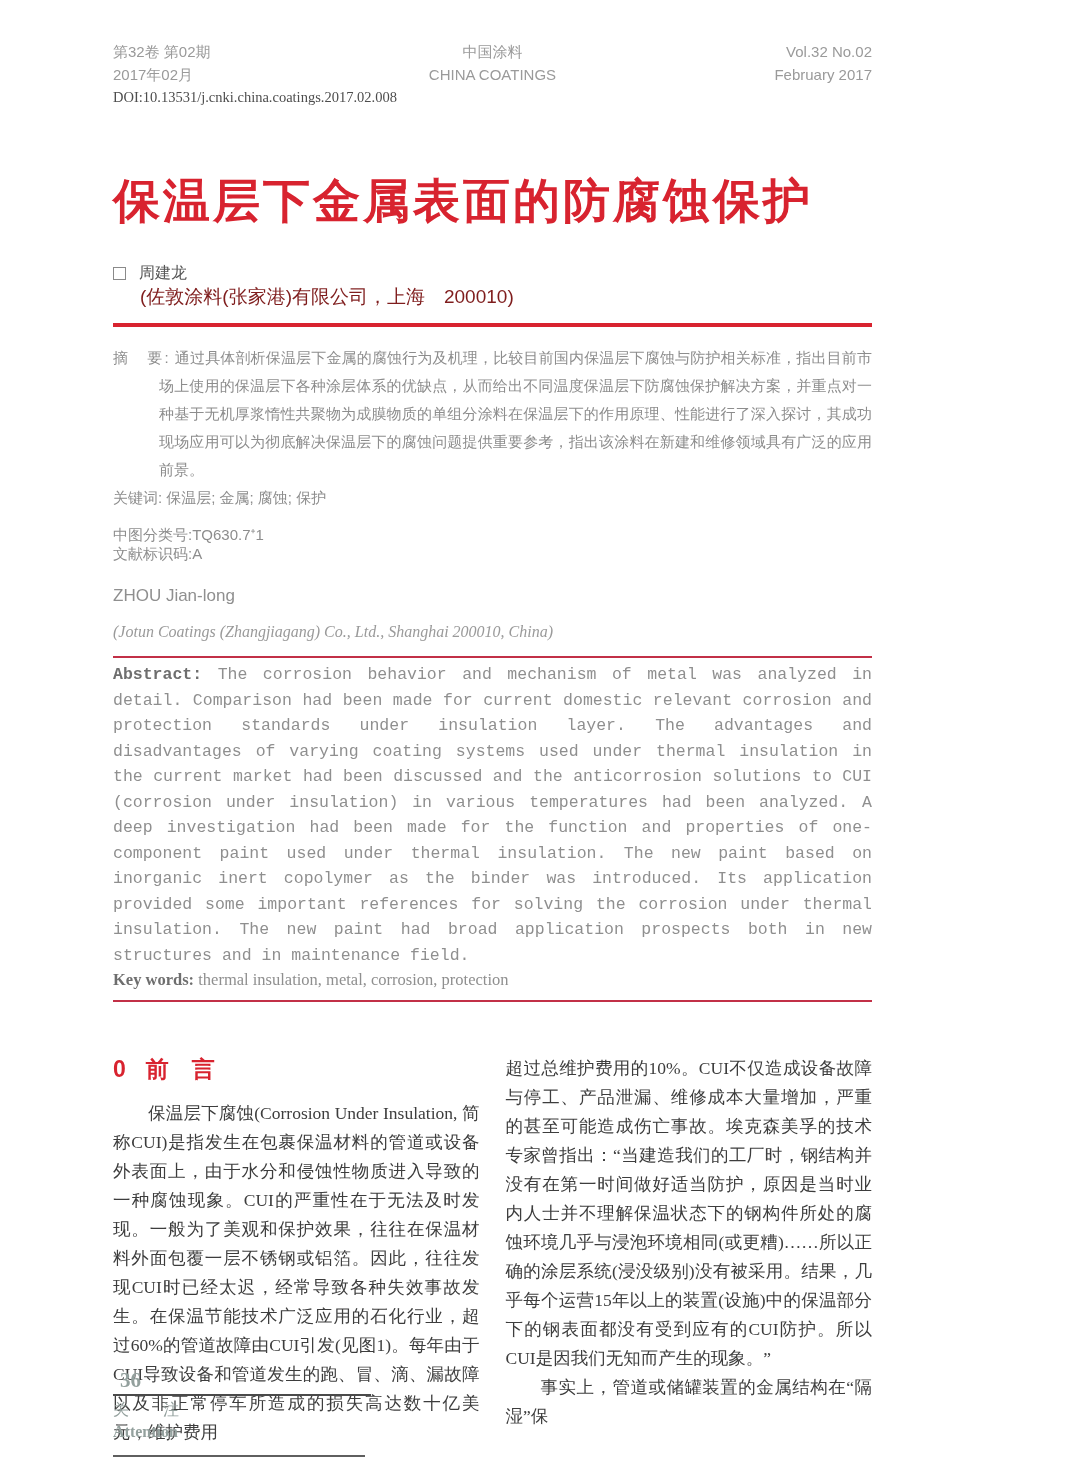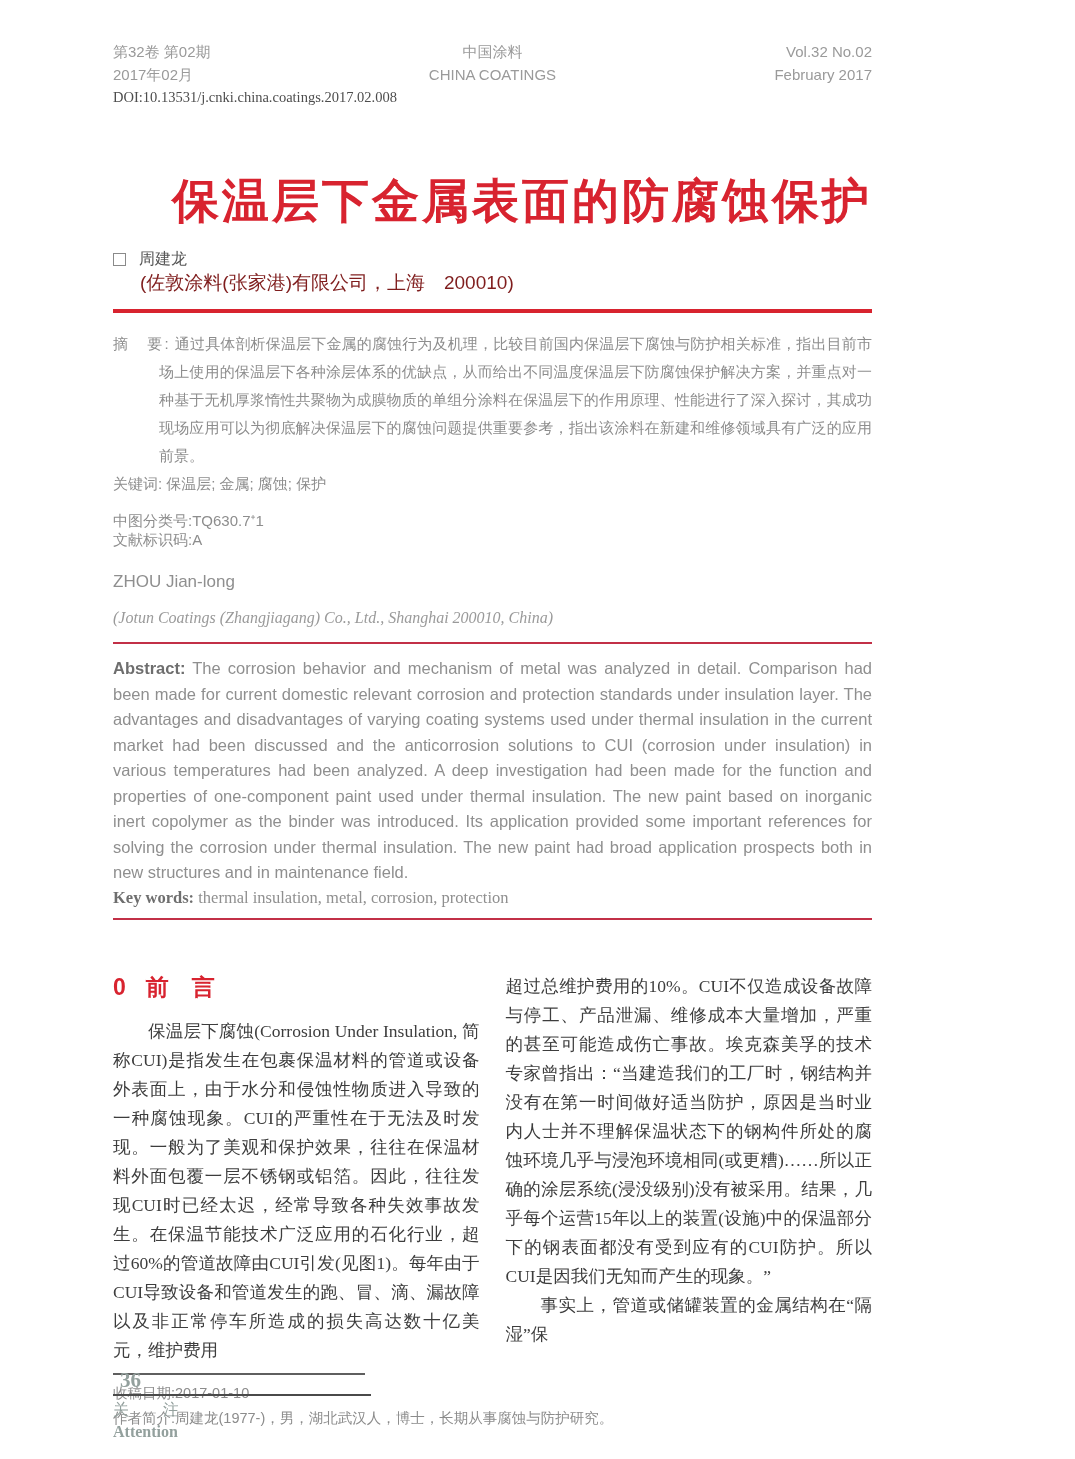--- a/index.html
+++ b/index.html
@@ -28,23 +28,22 @@
   .jh-right{text-align:right;}
   .doi{margin-top:3px;font-size:14.5px;color:#4d4d4d;font-family:"Liberation Serif",serif;}
 
   
   .title-cn{
     margin-top:64px;
     color:var(--accent-red);
     font-size:47px;font-weight:bold;letter-spacing:3px;
     font-family:"Liberation Sans",sans-serif;
     white-space:nowrap;
-    text-align:right;
   }
-  .author-row{margin-top:16px;font-size:16px;color:#555;display:flex;align-items:center;}
+  .author-row{margin-top:30px;font-size:16px;color:#555;display:flex;align-items:center;}
   .author-square{display:inline-block;width:13px;height:13px;border:1px solid #8a8a8a;margin-right:13px;}
   .affil-cn{padding-left:27px;font-size:19px;color:#7f1d1d;}
   .rule-thick{margin-top:13px;height:4px;background:var(--accent-red);}
 
   
   .abstract-cn{
     margin-top:17px;
     font-size:15px;line-height:28px;color:var(--meta-gray);
     text-align:justify;
     padding-left:46px;text-indent:-46px;
@@ -62,22 +61,22 @@
     margin-top:108px;
     color:var(--accent-red);
     font-size:30px;font-weight:bold;
     font-family:"Liberation Sans",sans-serif;
     white-space:nowrap;
   }
   .author-en{margin-top:22px;font-size:17px;color:#8f8f8f;}
   .affil-en{margin-top:17px;font-size:16px;font-style:italic;color:#9a9a9a;font-family:"Liberation Serif",serif;}
   .rule-thin{margin-top:15px;height:2px;background:var(--rule-red-thin);}
   .abstract-en{
-    margin-top:12px;
-    font-family:Liberation Sans, sans-serif;
+    margin-top:4px;
+    font-family:Liberation Mono, monospace;
     font-size:16.5px;line-height:25.5px;color:#8f8f8f;
     text-align:justify;
   }
   .abstract-en b{color:#6e6e6e;}
   .keywords-en{margin-top:2px;font-family:"Liberation Serif",serif;font-size:16.5px;color:#8f8f8f;}
   .keywords-en b{color:#6e6e6e;margin-top:9px;}
   .rule-thin2{margin-top:10px;height:2px;background:var(--rule-red-thin);}
 
   
   .columns{margin-top:52px;display:flex;gap:26px;justify-content:center;}

